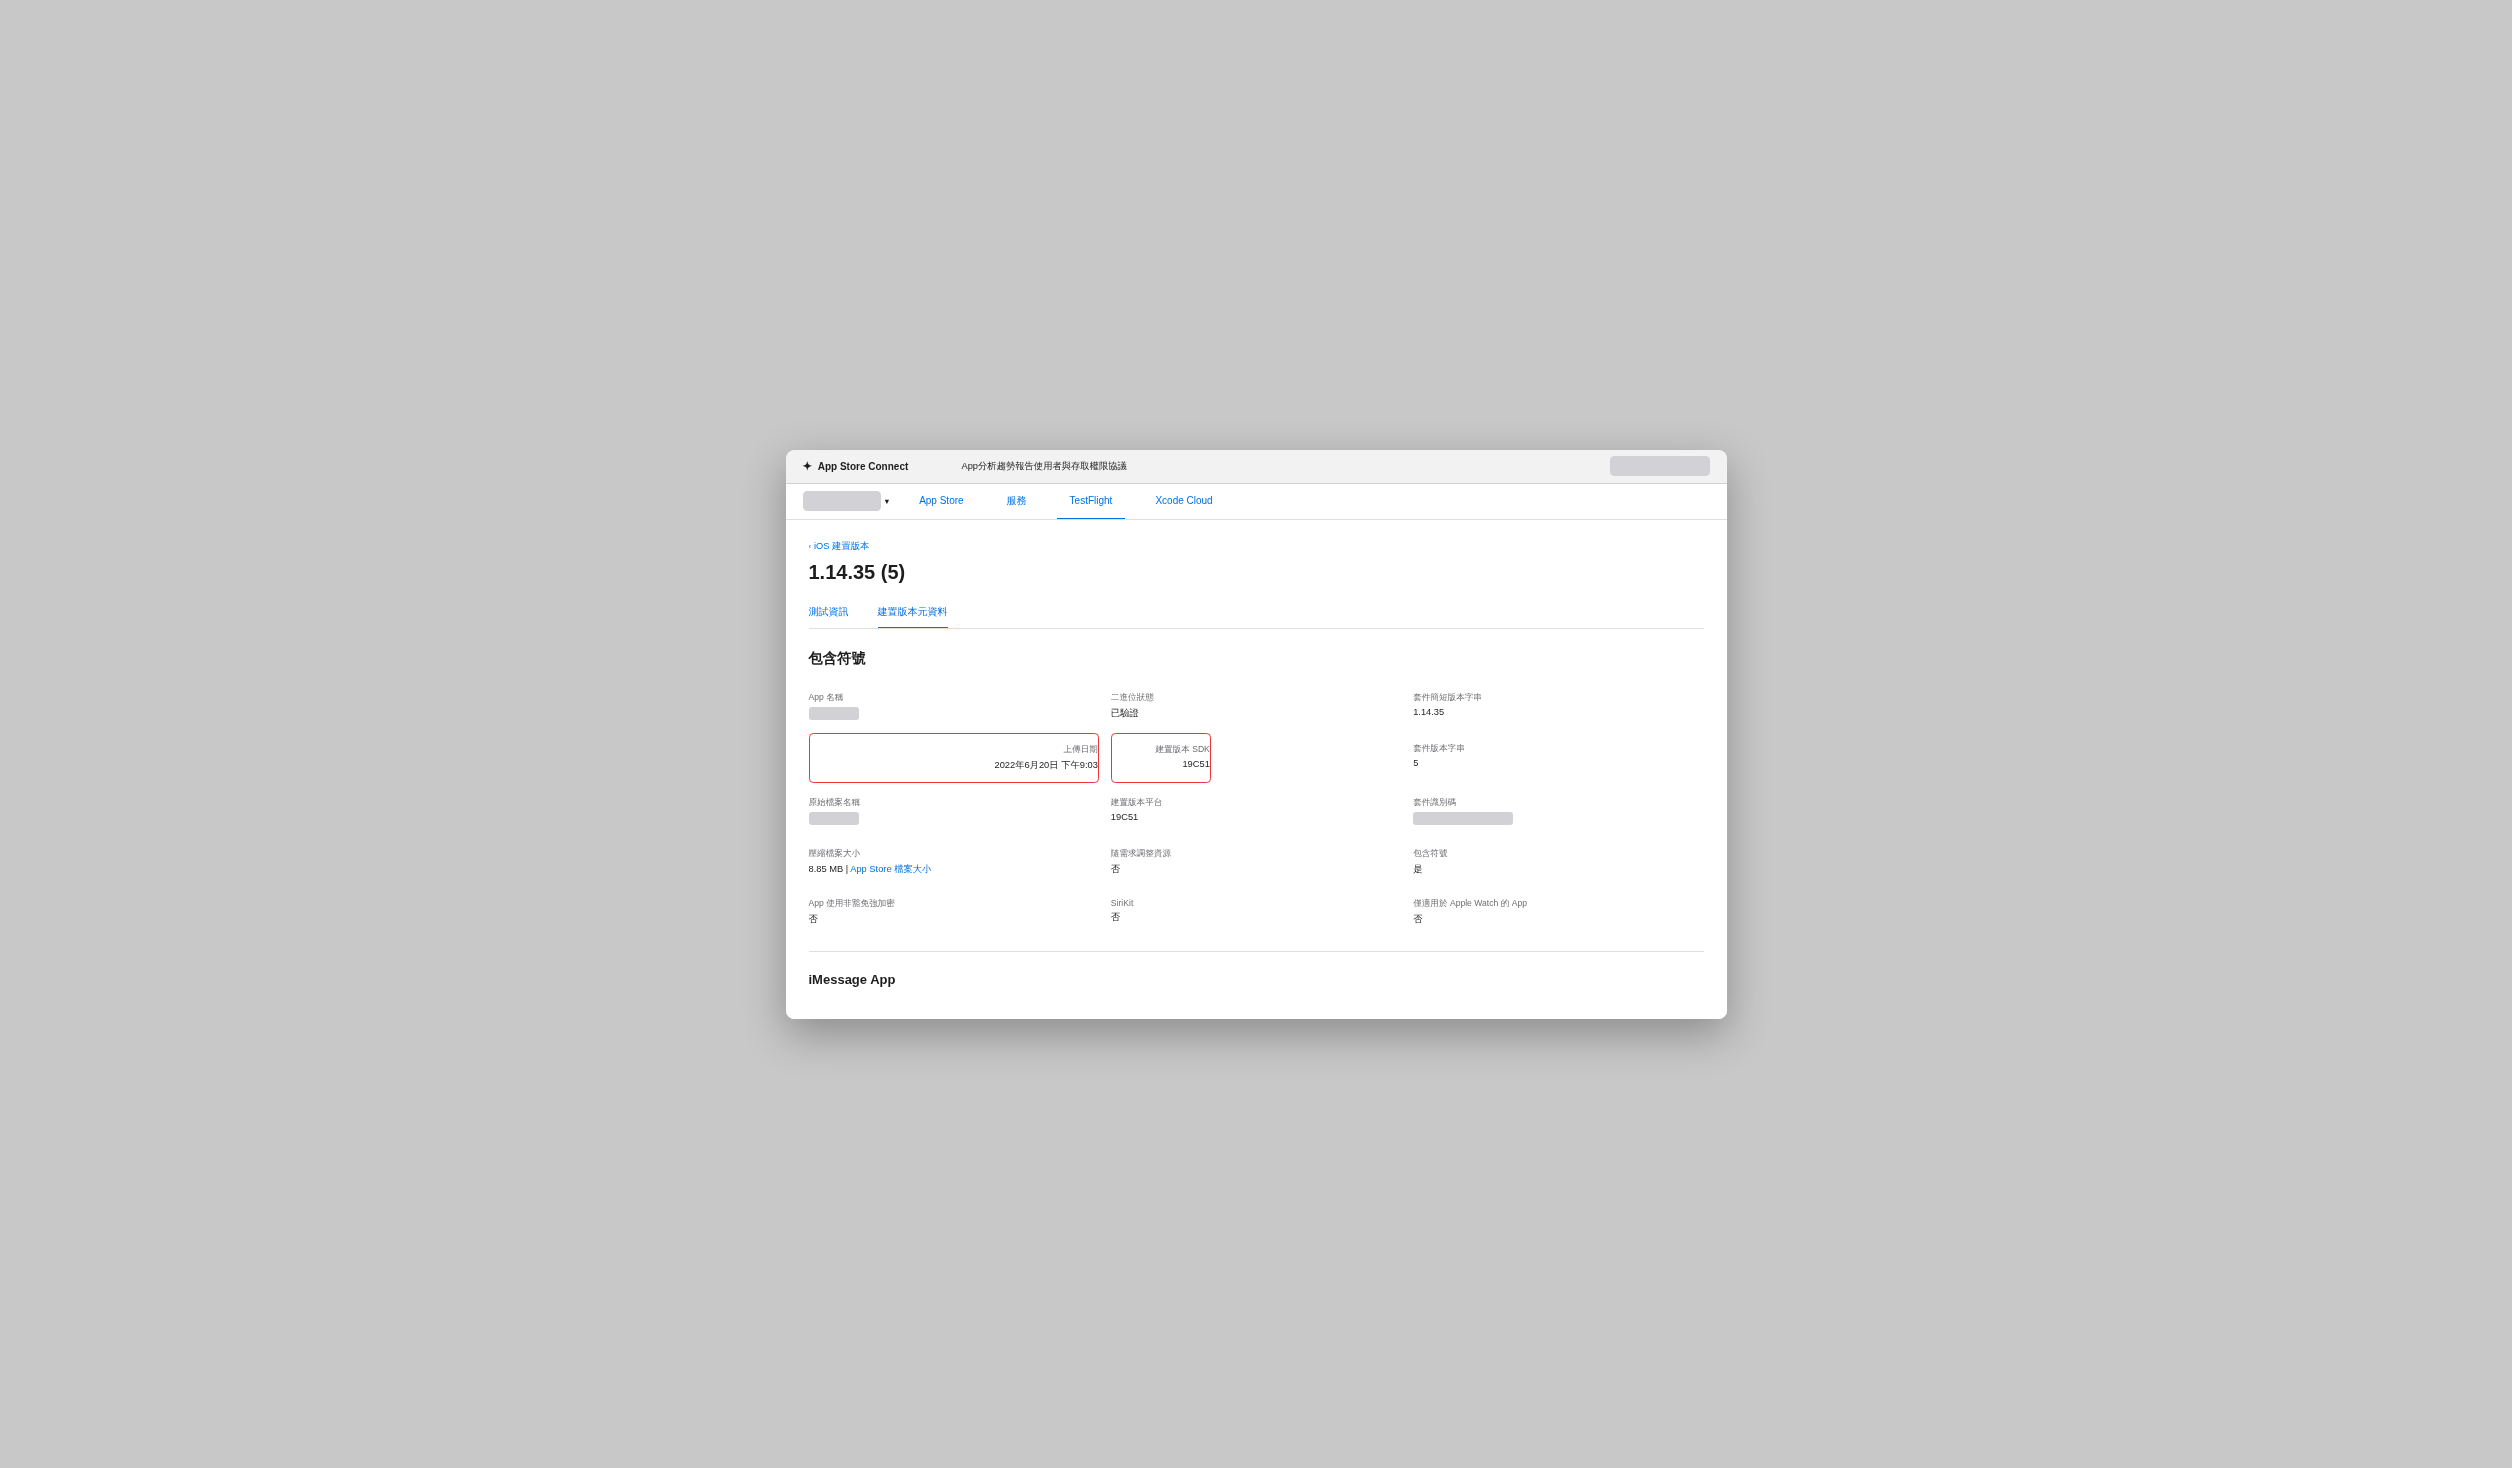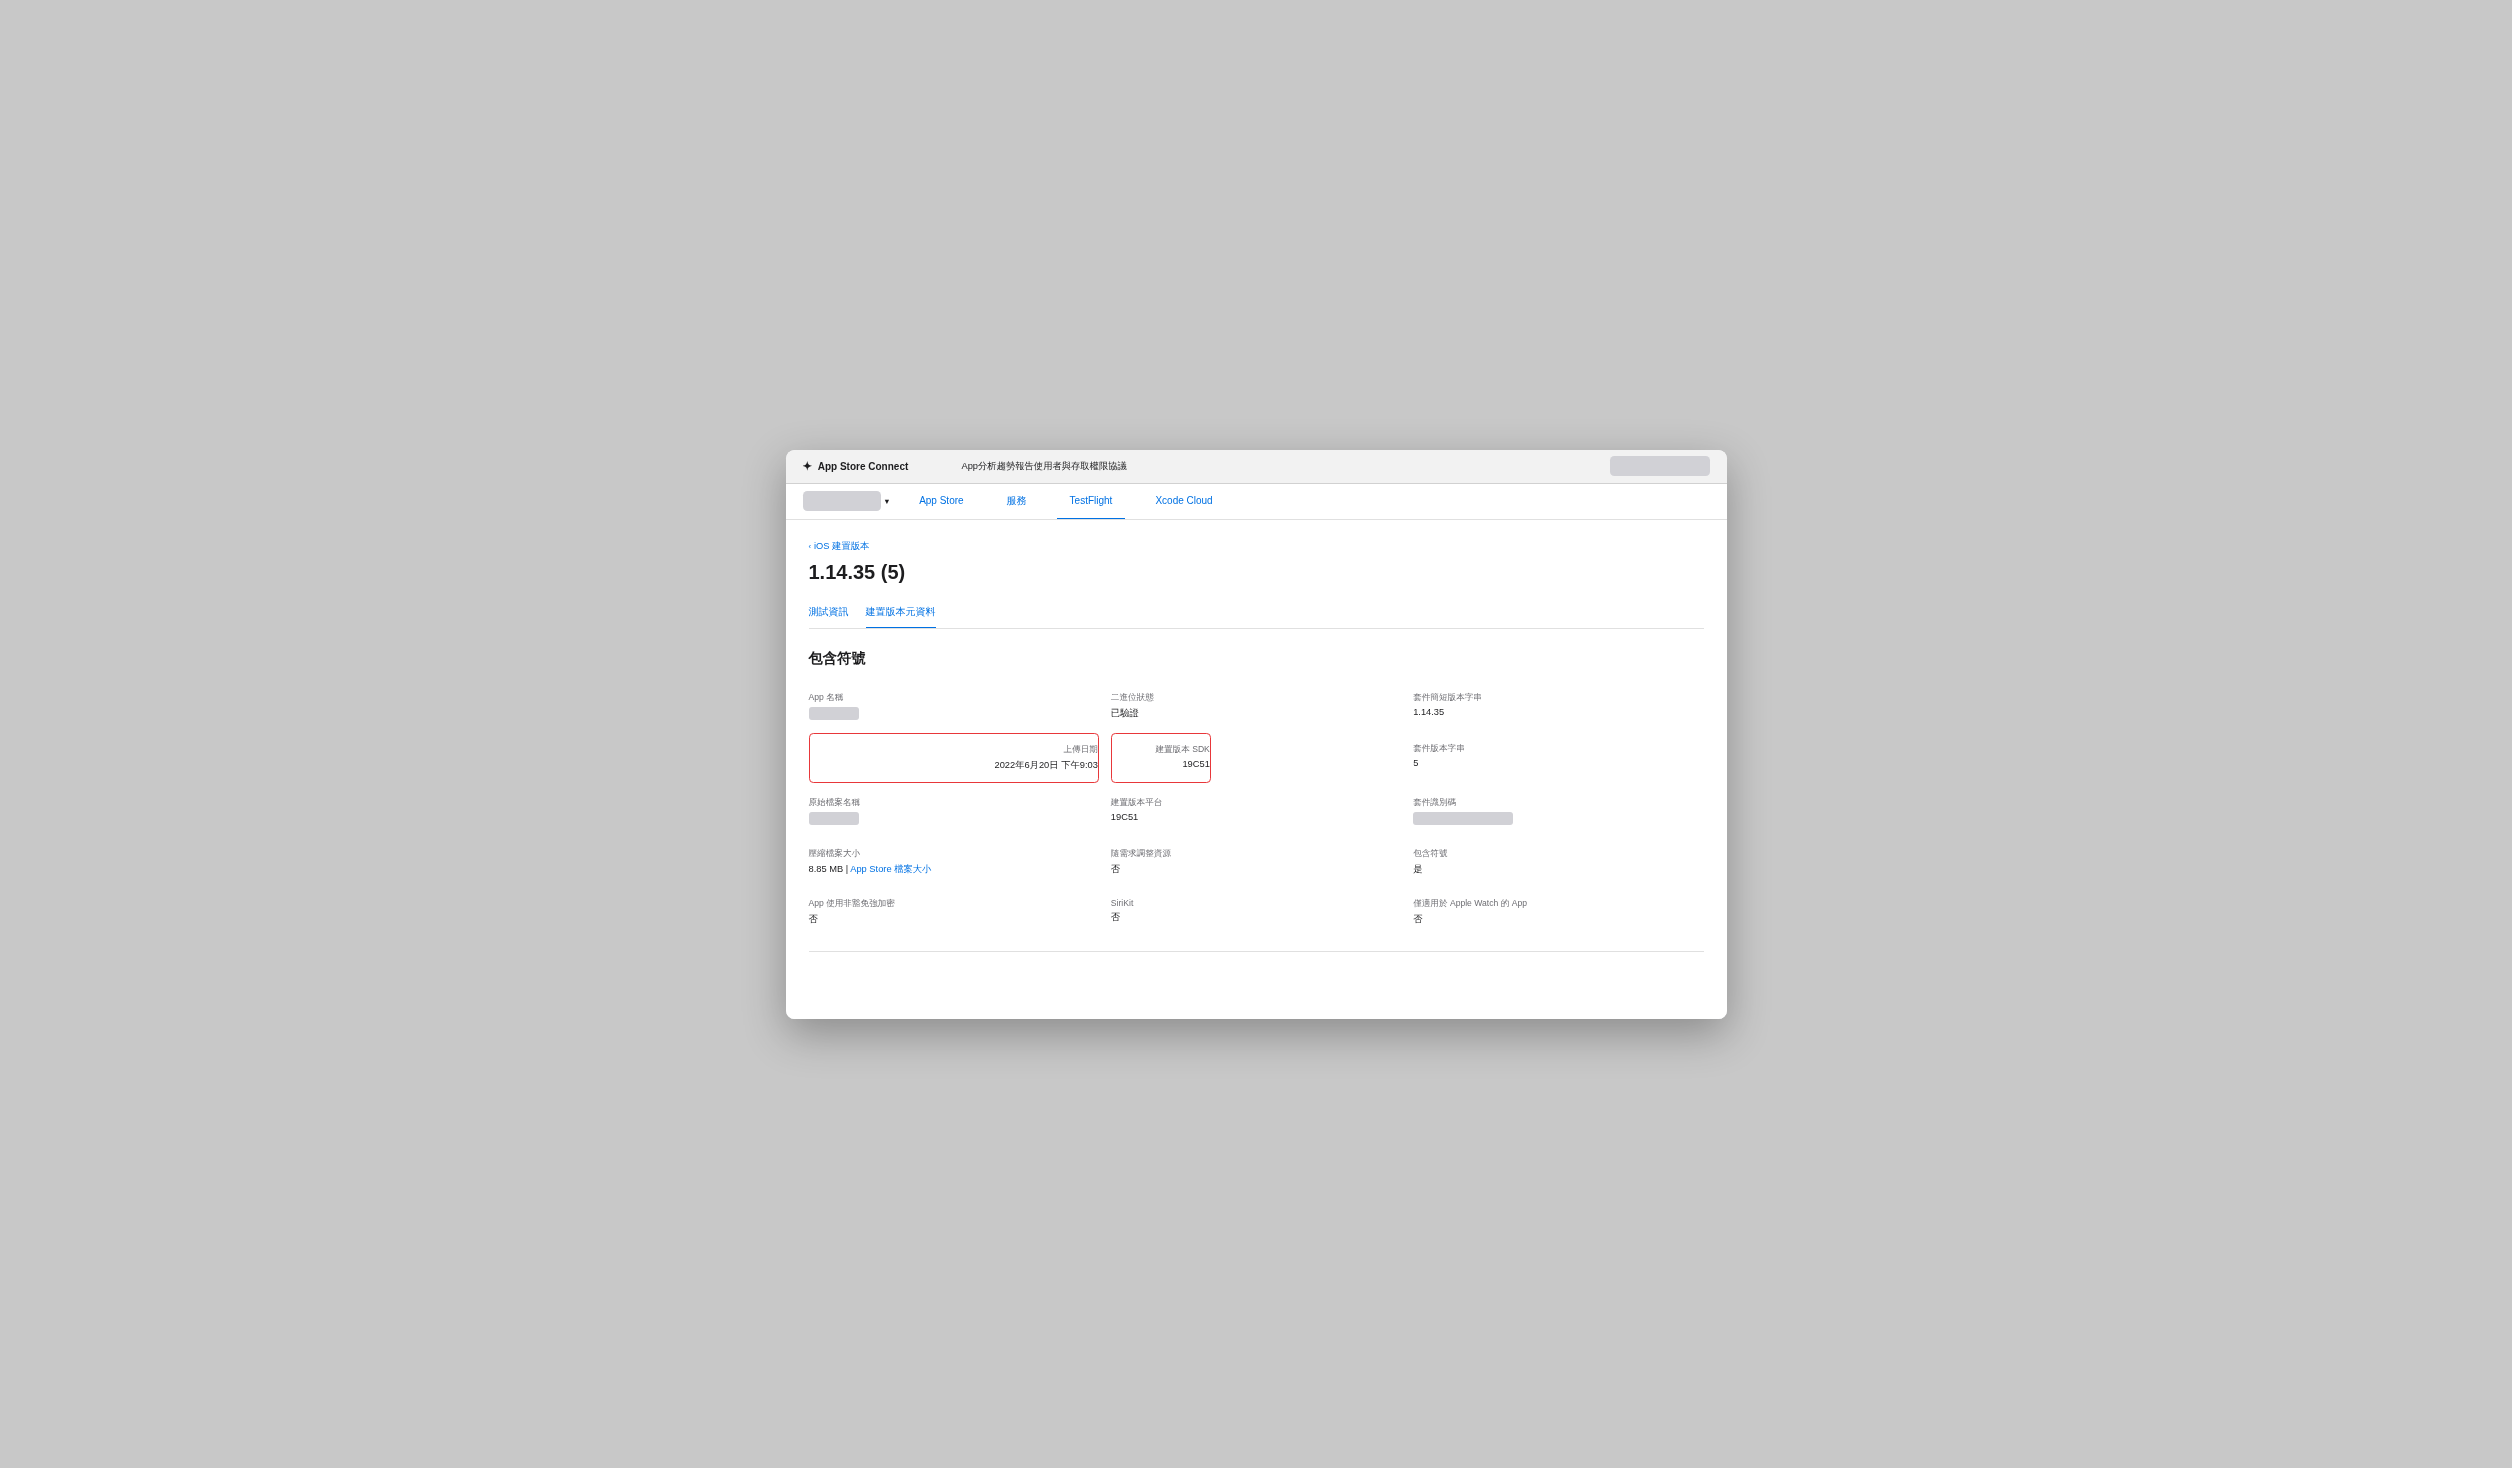--- a/index.html
+++ b/index.html
@@ -137,21 +137,21 @@
     
     .page-title {
       font-size: 20px;
       font-weight: 700;
       color: #1d1d1f;
       margin-bottom: 14.3px;
     }
     
     .content-tabs {
       display: flex;
-      gap: 0;
+      gap: 12px;
       border-bottom: 0.7px solid #e0e0e0;
       margin-bottom: 20px;
     }
     .content-tab {
       padding: 7.1px 0;
       margin-right: 17px;
       font-size: 10px;
       color: #0071e3;
       cursor: pointer;
       border-bottom: 1.4px solid transparent;
@@ -356,16 +356,17 @@
         <div class="value">否</div>
       </div>
       <div class="info-cell">
         <div class="label">僅適用於 Apple Watch 的 App</div>
         <div class="value">否</div>
       </div>
     </div>
 
     <hr class="section-divider">
 
+    <h2 class="imessage-title">iMessage App</h2>
 
   </main>
 </div>
 
 
 </body></html>

